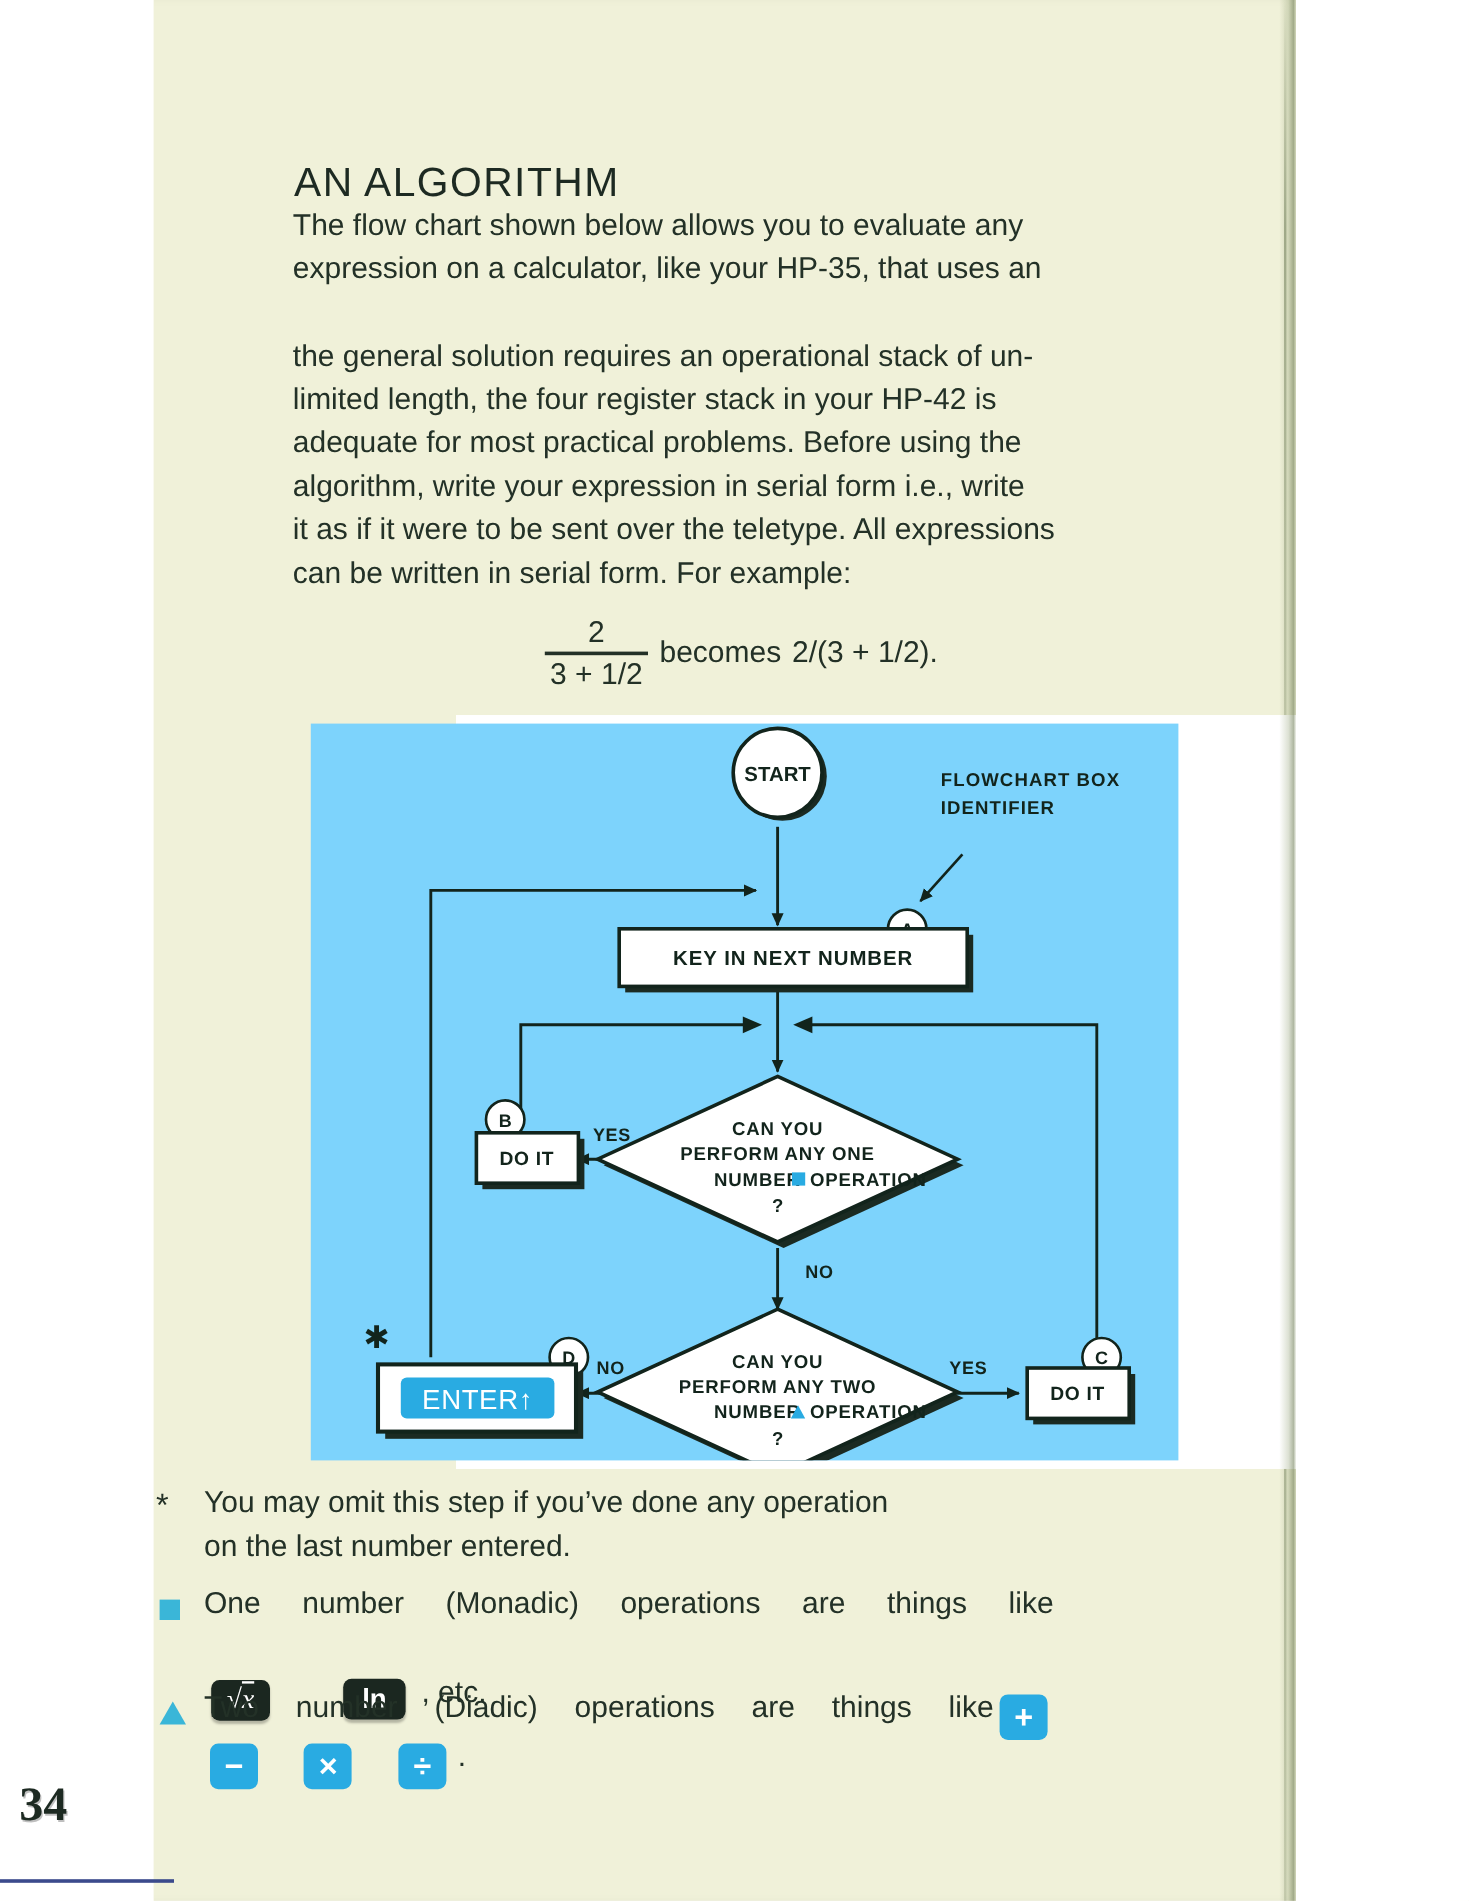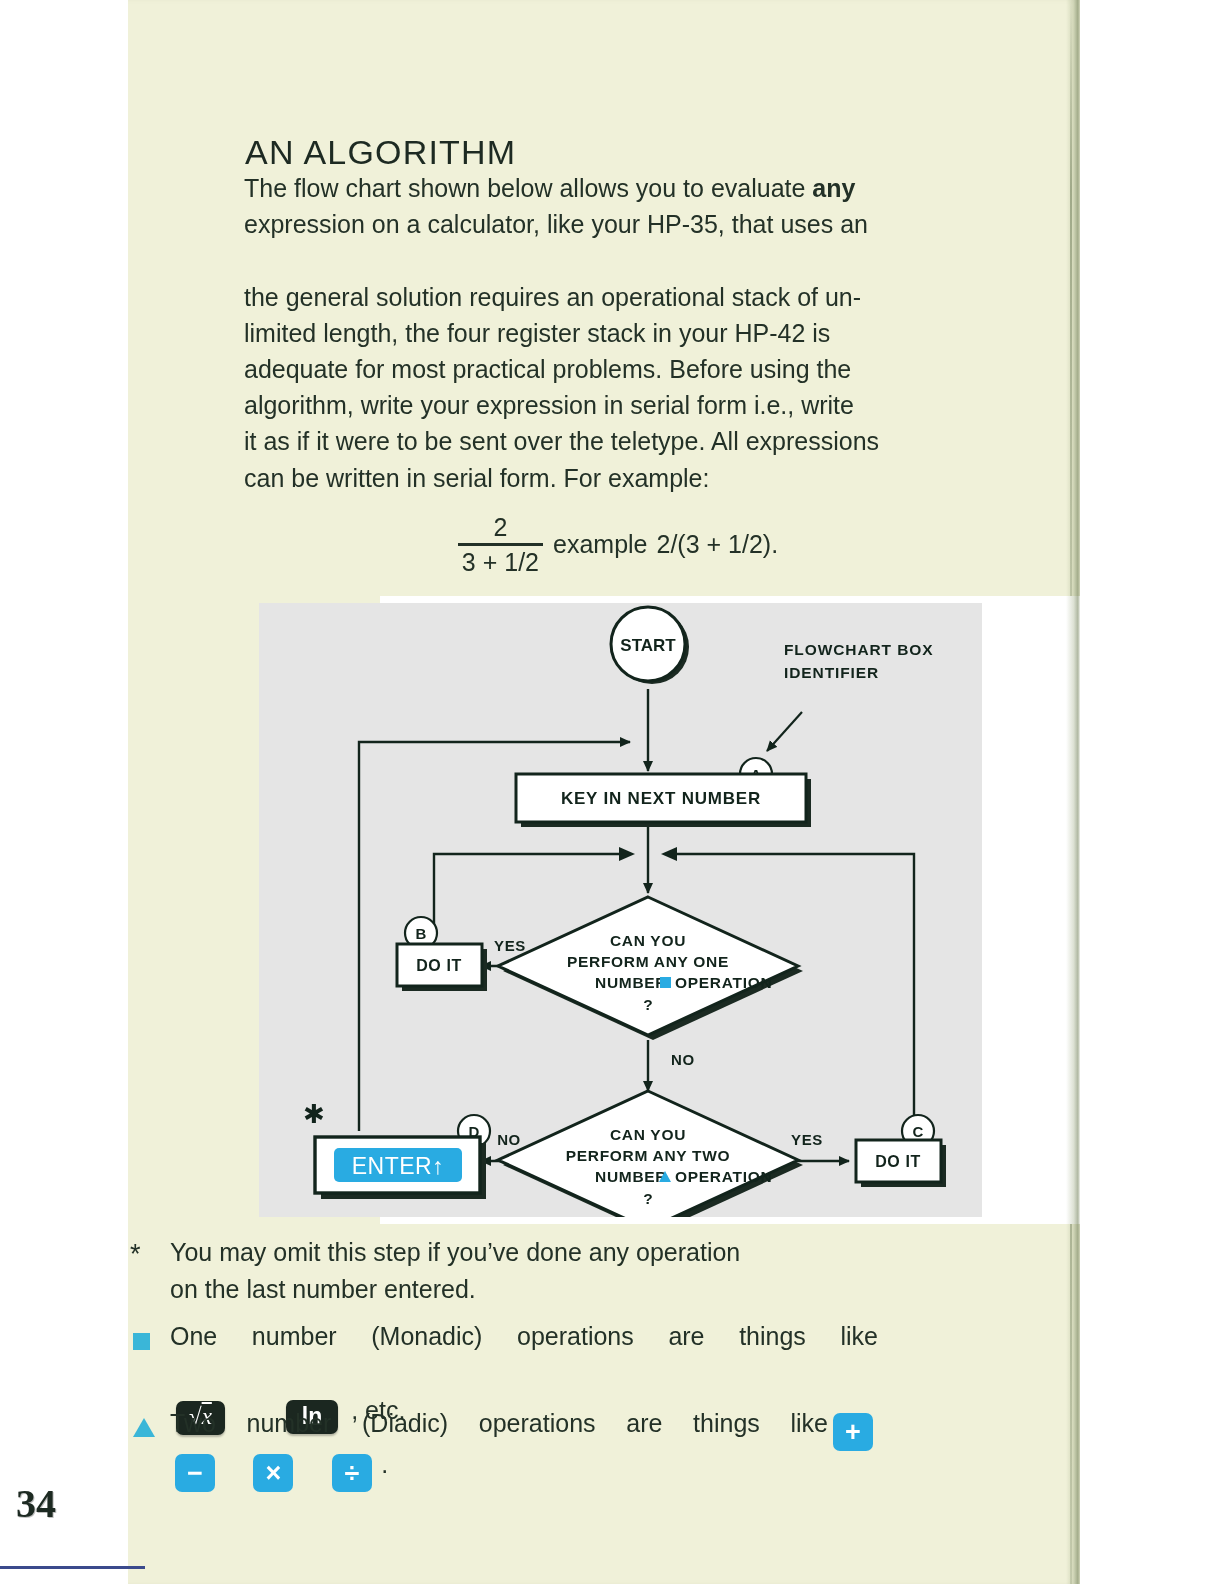--- a/index.html
+++ b/index.html
@@ -23,21 +23,21 @@
   
   #title{
     position:absolute;left:117px;top:110px;
     font-size:34px;letter-spacing:1.2px;color:#1d2a22;font-weight:400;
   }
   #para{
     position:absolute;left:116px;top:170px;width:748px;
     font-size:25px;line-height:36.2px;color:#233127;
     text-align:justify;text-justify:inter-word;
   }
-  #para b{font-weight:700;}
+  #para b{font-weight:400;}
   #para .lastline{text-align:left;}
 
   
   #formula{
     position:absolute;left:116px;top:515px;width:748px;
     display:flex;justify-content:center;align-items:center;
     font-size:25px;color:#233127;
   }
   .frac{display:inline-flex;flex-direction:column;align-items:center;margin-right:10px;line-height:1;}
   .frac .num{padding:0 14px 3px;}
@@ -46,21 +46,21 @@
   .becomes{padding-bottom:2px;}
 
   
   #chart-frame{
     position:absolute;left:252px;top:596px;width:737px;height:628px;
     background:#ffffff;padding:0;box-sizing:border-box;
     border:7px solid #ffffff;
   }
   #chart{
     position:absolute;left:259px;top:603px;width:723px;height:614px;
-    background:#e5e5e5;overflow:hidden;
+    background:#7dd3fc;overflow:hidden;
   }
   #chart svg{display:block;}
 
   .fc-label{font-family:"Liberation Sans",sans-serif;fill:#12241c;font-weight:700;}
 
   
   .note{
     position:absolute;font-size:25px;line-height:37px;color:#233127;
   }
   #footnote{left:133px;top:1234px;width:740px;}
@@ -121,21 +121,21 @@
     <span>it as if it were to be sent over the teletype. All expressions</span><br>
     <span class="lastline">can be written in serial form. For example:</span>
   </div>
 
   <div id="formula">
     <span class="frac">
       <span class="num">2</span>
       <span class="bar"></span>
       <span class="den">3 + 1/2</span>
     </span>
-    <span class="becomes">example</span>
+    <span class="becomes">becomes</span>
     <span class="becomes" style="padding-left:9px">2/(3 + 1/2).</span>
   </div>
 
   <div id="chart-frame"></div>
 </div>
 
 <div id="chart">
 <svg width="723" height="614" viewBox="0 0 723 614" xmlns="http://www.w3.org/2000/svg">
   <defs>
     <marker id="ar" markerWidth="12" markerHeight="12" refX="10" refY="5" orient="auto" markerUnits="userSpaceOnUse">

